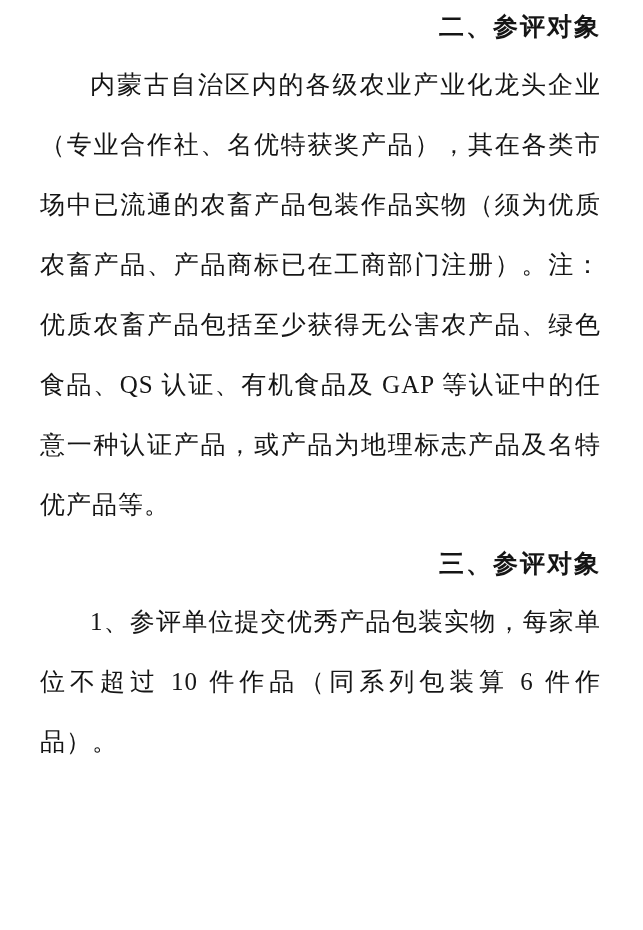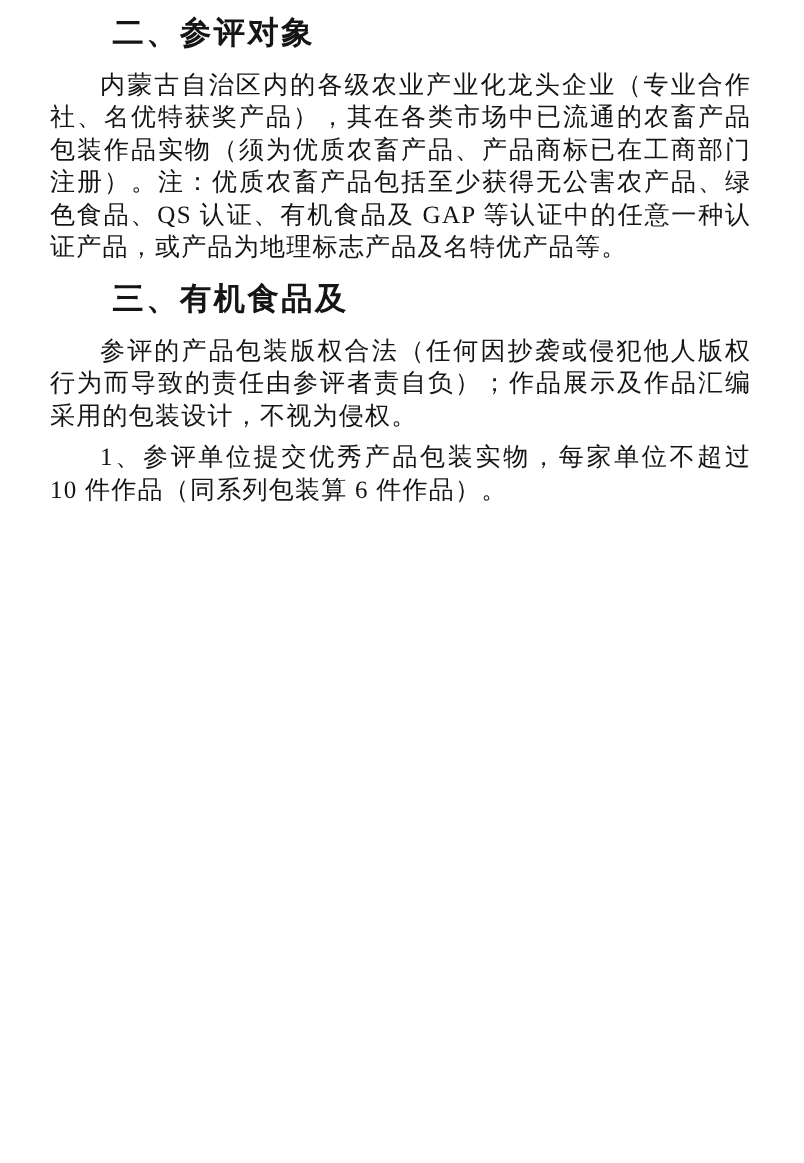--- a/index.html
+++ b/index.html
@@ -22,40 +22,40 @@
     background: #ffffff;
   }
   .doc-heading {
     font-size: 25px;
     font-weight: bold;
     line-height: 44px;
     text-indent: 2em;
     letter-spacing: 2px;
     margin: 0 0 6px 0;
     white-space: nowrap;
+    text-align: right;
   }
   .doc-para {
-    font-size: 20px;
+    font-size: 25px;
     font-weight: normal;
-    line-height: 26px;
+    line-height: 60px;
     text-indent: 2em;
     letter-spacing: 1px;
     text-align: justify;
     margin: 0 0 7px 0;
   }
 </style>
 </head>
 <body>
 
 <div class="page">
   <h2 class="doc-heading">二、参评对象</h2>
 
   <p class="doc-para">内蒙古自治区内的各级农业产业化龙头企业（专业合作社、名优特获奖产品），其在各类市场中已流通的农畜产品包装作品实物（须为优质农畜产品、产品商标已在工商部门注册）。注：优质农畜产品包括至少获得无公害农产品、绿色食品、QS 认证、有机食品及 GAP 等认证中的任意一种认证产品，或产品为地理标志产品及名特优产品等。</p>
 
-  <h2 class="doc-heading">三、有机食品及</h2>
+  <h2 class="doc-heading">三、参评对象</h2>
 
-  <p class="doc-para">参评的产品包装版权合法（任何因抄袭或侵犯他人版权行为而导致的责任由参评者责自负）；作品展示及作品汇编采用的包装设计，不视为侵权。</p>
 
   <p class="doc-para">1、参评单位提交优秀产品包装实物，每家单位不超过 10 件作品（同系列包装算 6 件作品）。</p>
 
 
 
 </div>
 
 </body></html>

